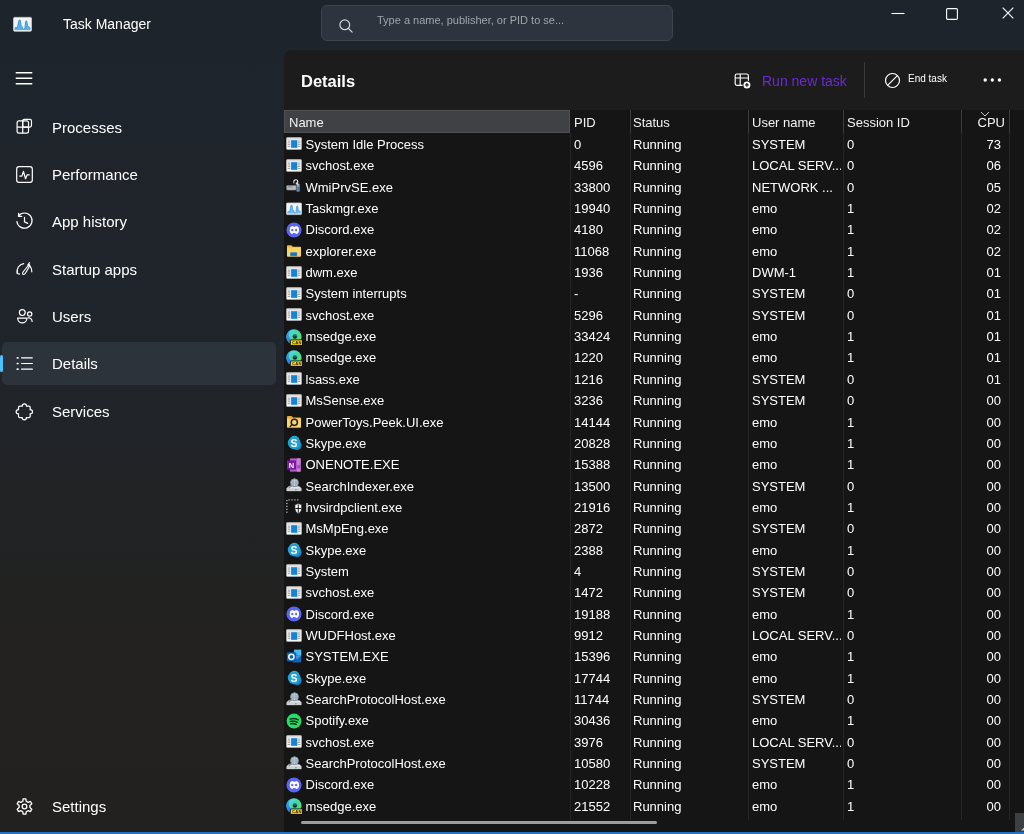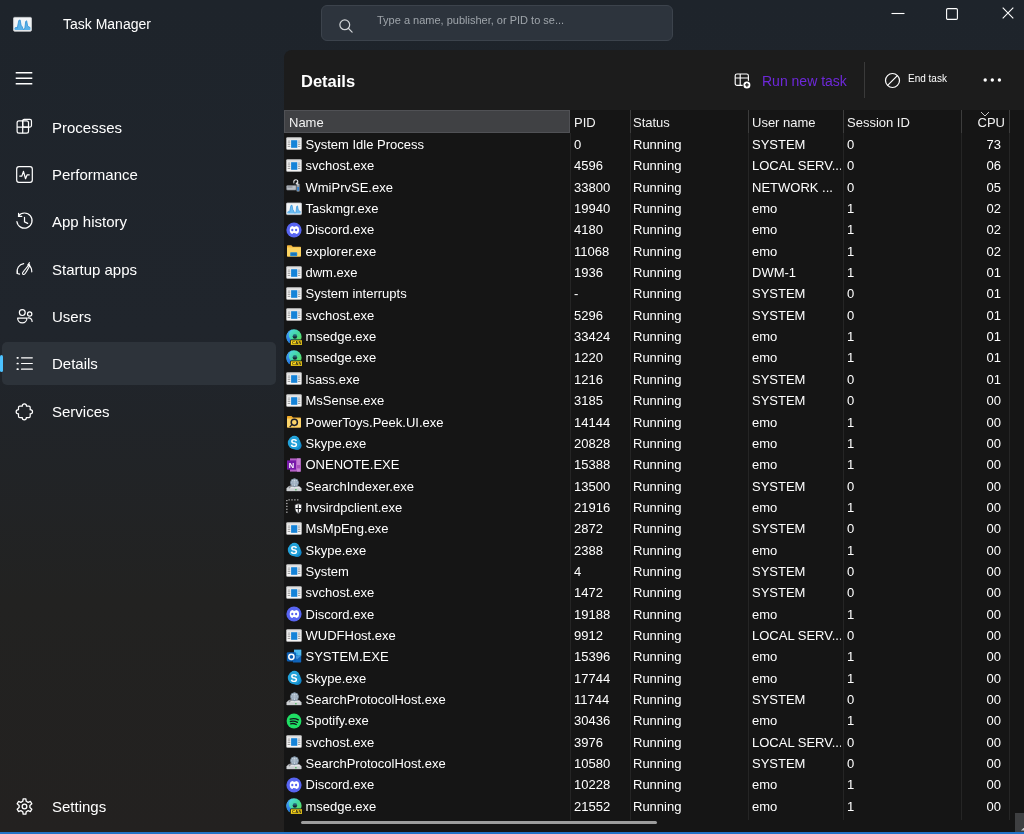--- a/index.html
+++ b/index.html
@@ -369,21 +369,21 @@
           <rect x="12" y="4.6" width="2.3" height="0.9"></rect>
           <rect x="12" y="6.4" width="2.3" height="0.9"></rect>
           <rect x="12" y="8.2" width="2.3" height="0.9"></rect>
           <rect x="12" y="10" width="2.3" height="0.9"></rect>
         </g>
         <rect x="5.1" y="4.2" width="6.2" height="7.6" fill="#1583d8"></rect>
       </svg>
     </span>
     <span style="white-space:nowrap">MsSense.exe</span>
   </div>
-<div class="row" style="left:574px;top:390.00px;width:54px">3185</div>
+<div class="row" style="left:574px;top:390.00px;width:54px">3236</div>
 <div class="row" style="left:633px;top:390.00px;width:113px">Running</div>
 <div class="row" style="left:752px;top:390.00px;width:89px;overflow:hidden;white-space:nowrap">SYSTEM</div>
 <div class="row" style="left:847px;top:390.00px;width:112px">0</div>
 <div class="row" style="left:961px;top:390.00px;width:40px;justify-content:flex-end">00</div>
 <div class="row" style="left:286px;top:411.35px;width:284px">
     <span class="ic">
       <svg width="16" height="16" viewBox="0 0 16 16">
         <path d="M1 3 C1 2.4 1.4 2 2 2 L5.5 2 L7 3.6 L14 3.6 C14.6 3.6 15 4 15 4.6 L15 12.4 C15 13 14.6 13.4 14 13.4 L2 13.4 C1.4 13.4 1 13 1 12.4 Z" fill="#f0a928"></path>
         <path d="M1 4.4 L15 4.4 L15 12.4 C15 13 14.6 13.4 14 13.4 L2 13.4 C1.4 13.4 1 13 1 12.4 Z" fill="#fbd46a"></path>
         <circle cx="8.3" cy="8.3" r="3.1" fill="none" stroke="#1b1e2a" stroke-width="1.5"></circle>

